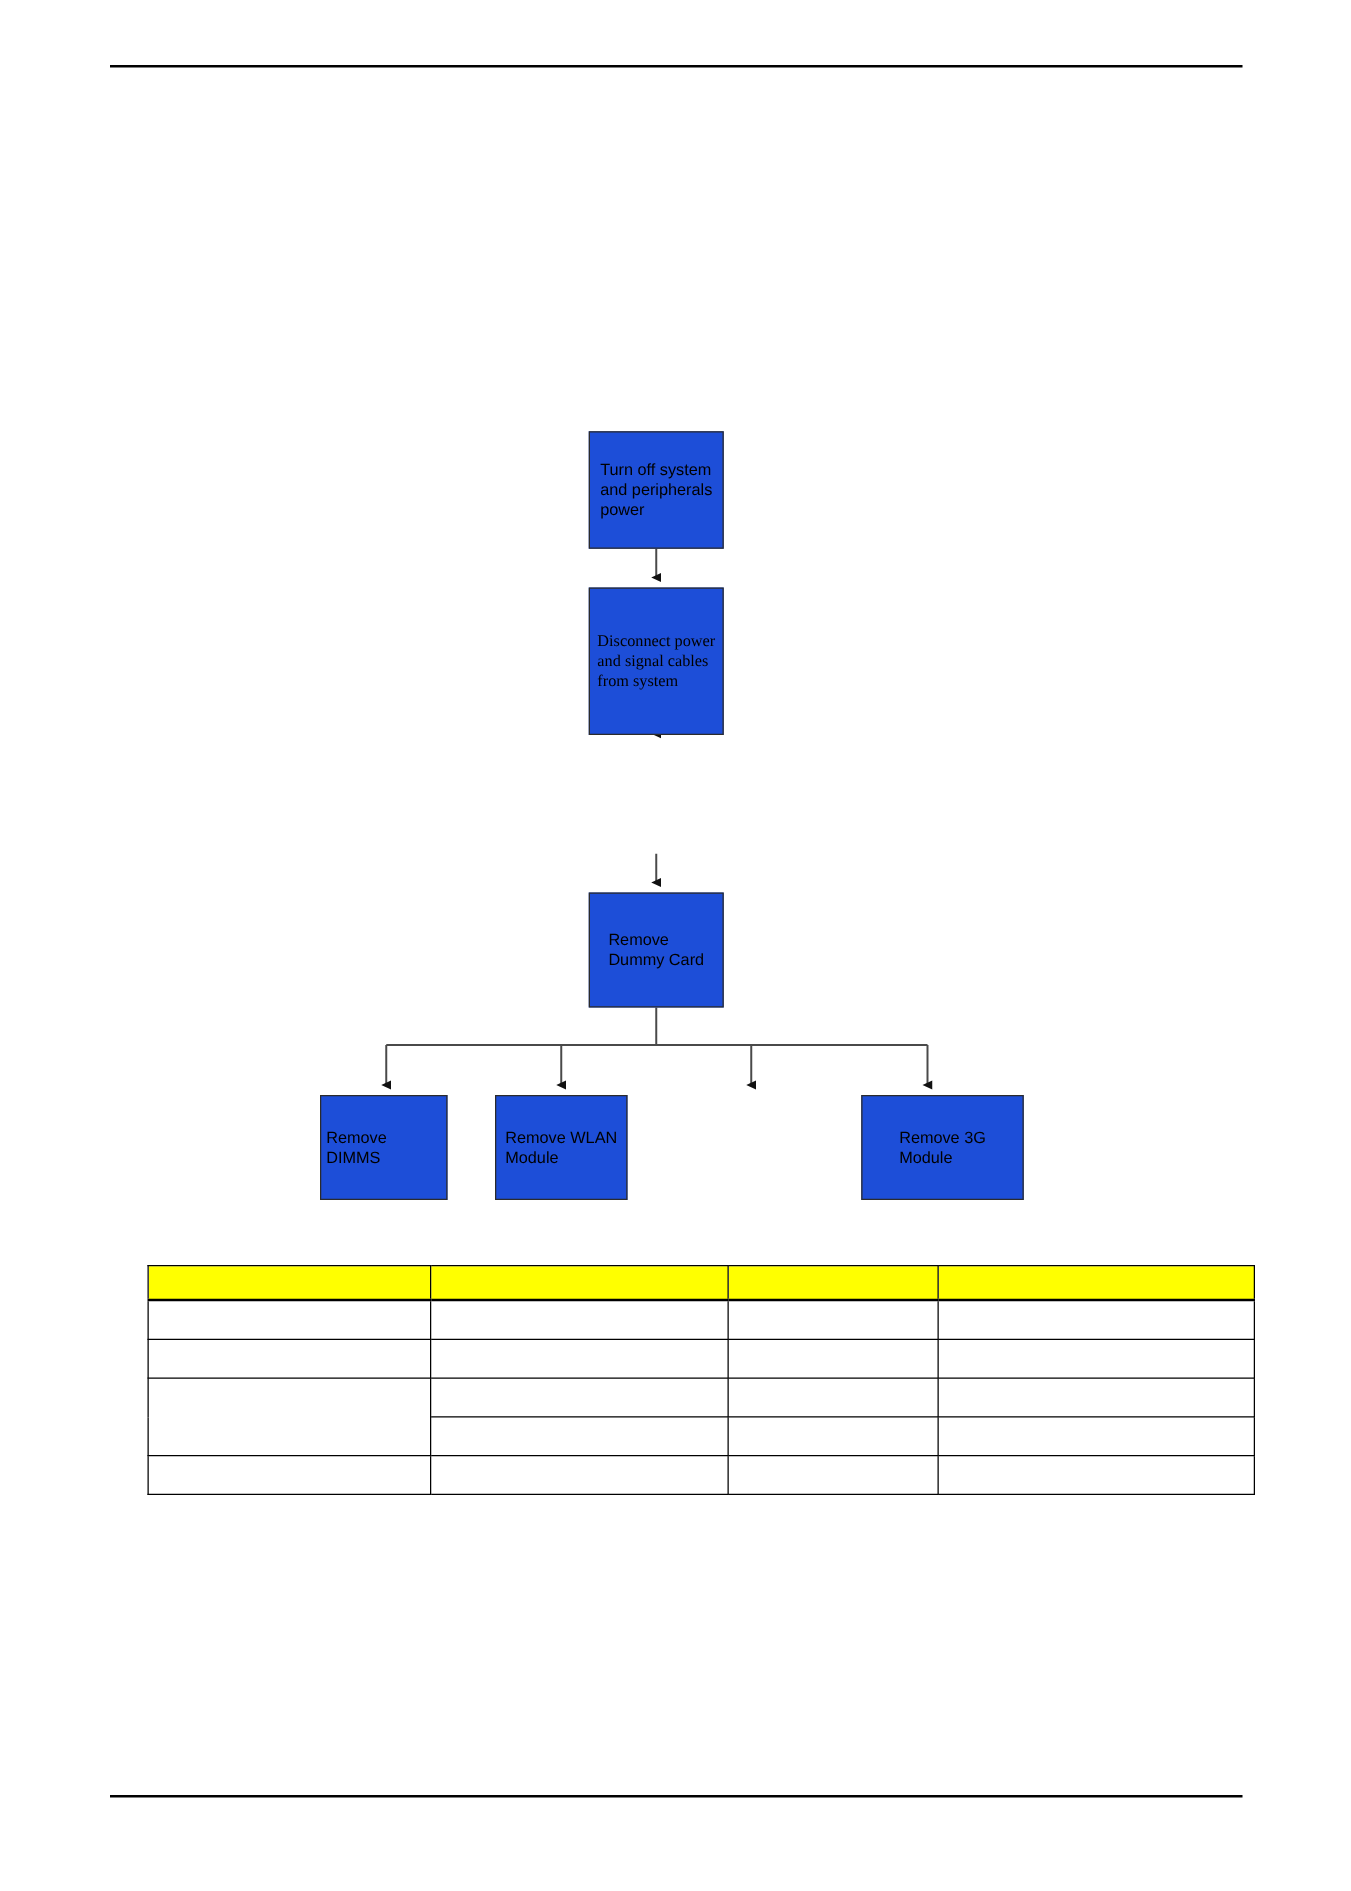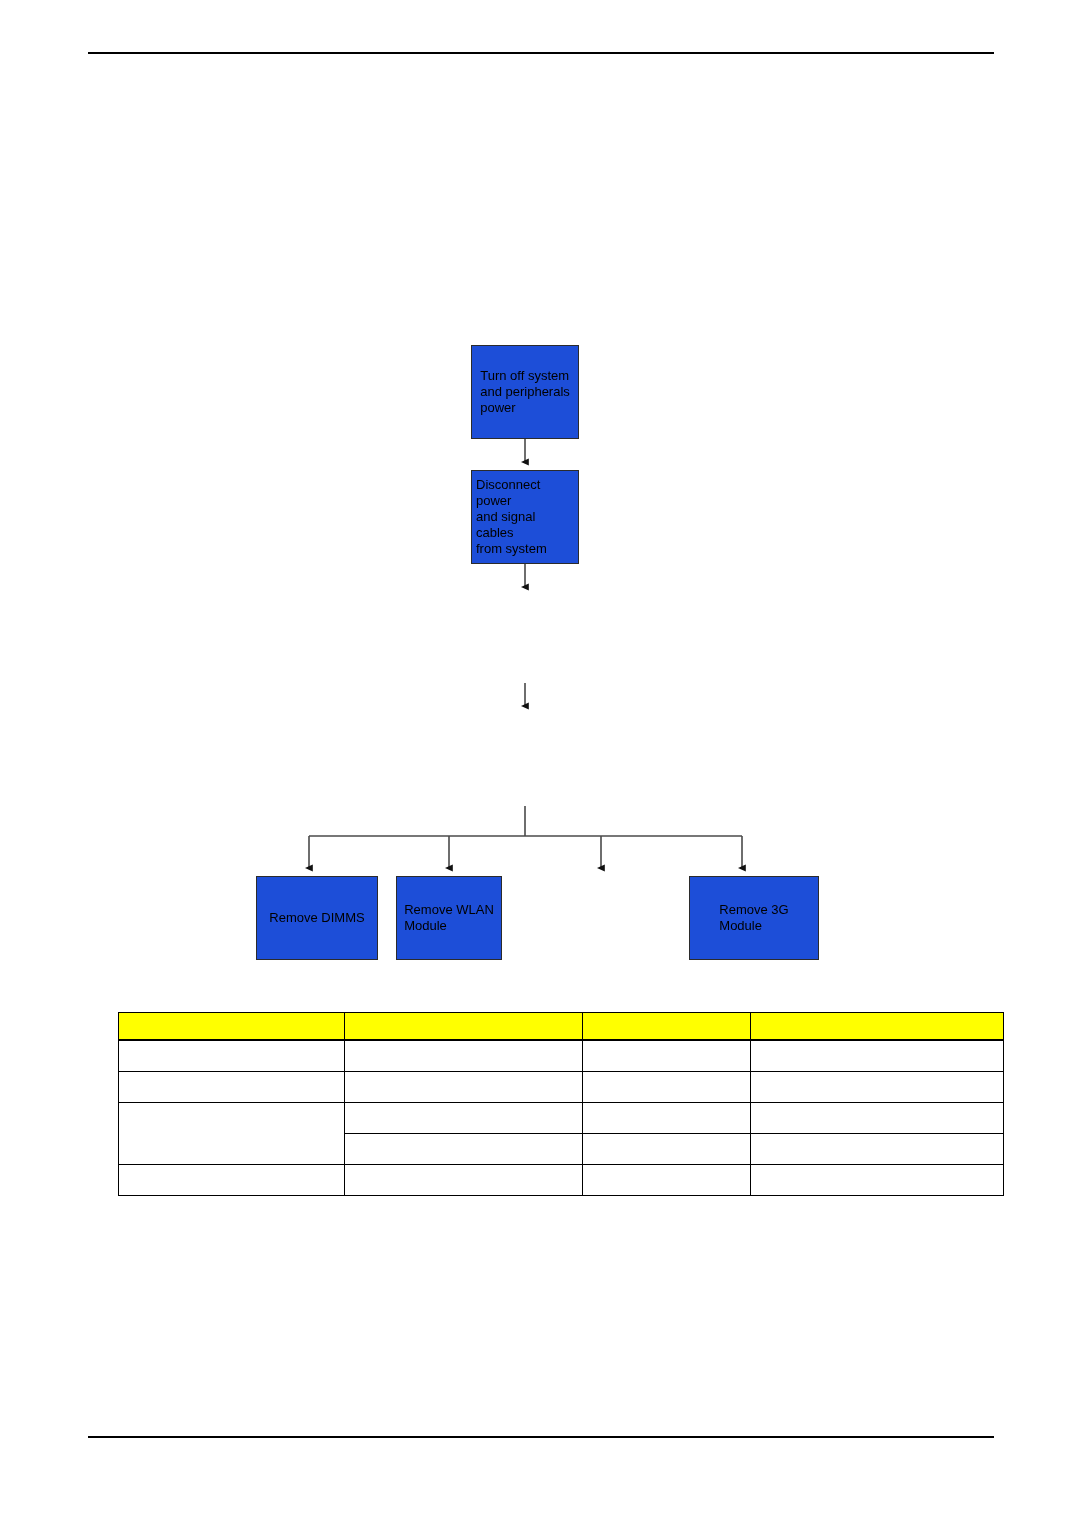--- a/index.html
+++ b/index.html
@@ -140,29 +140,33 @@
       <line x1="742" y1="836" x2="742" y2="868" marker-end="url(#arrowhead)"></line>
     </g>
   </svg>
 
   <div class="fc-node" style="left:471px; top:345px; width:108px; height:94px;">
     <span class="fc-label">Turn off system
 and peripherals
 power</span>
   </div>
 
-  <div class="fc-node" style="left:471px; top:470px; width:108px; height:94px;">
+  <div class="fc-node" style="left:471px; top:470px; width:108px; height:118px;font-family:Liberation Serif, serif;">
     <span class="fc-label">Disconnect power
 and signal cables
 from system</span>
   </div>
 
 
-
-  <div class="fc-node" style="left:256px; top:876px; width:122px; height:84px;">
+  <div class="fc-node" style="left:471px; top:714px; width:108px; height:92px;">
+    <span class="fc-label">Remove
+Dummy Card</span>
+  </div>
+
+  <div class="fc-node" style="left:256px; top:876px; width:102px; height:84px;">
     <span class="fc-label">Remove DIMMS</span>
   </div>
 
   <div class="fc-node" style="left:396px; top:876px; width:106px; height:84px;">
     <span class="fc-label">Remove WLAN
 Module</span>
   </div>
 
 
   <div class="fc-node" style="left:689px; top:876px; width:130px; height:84px;">

